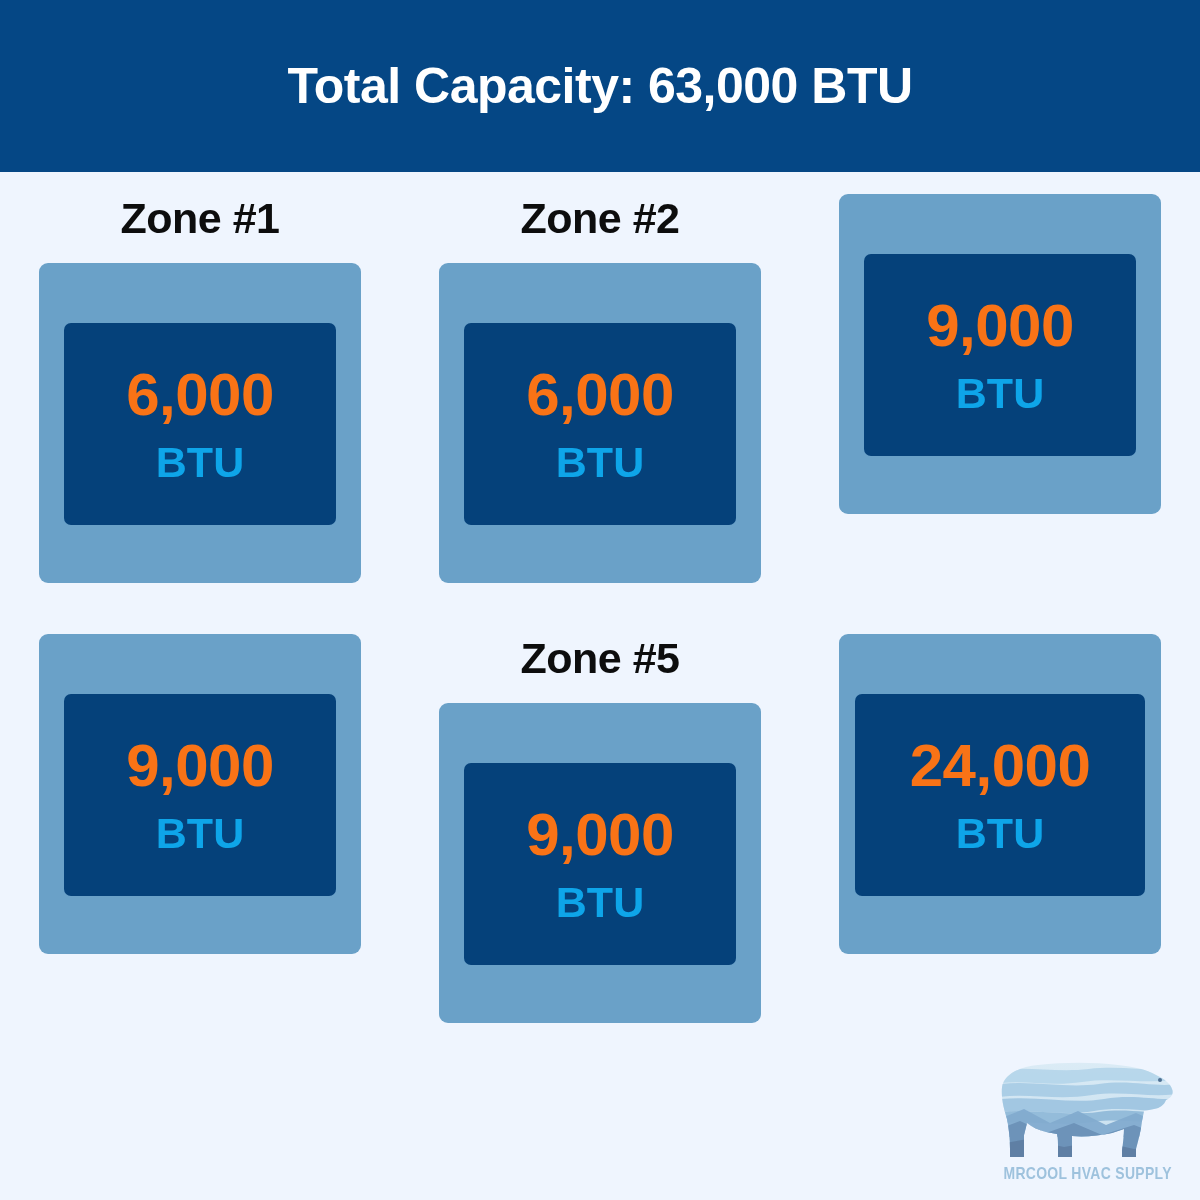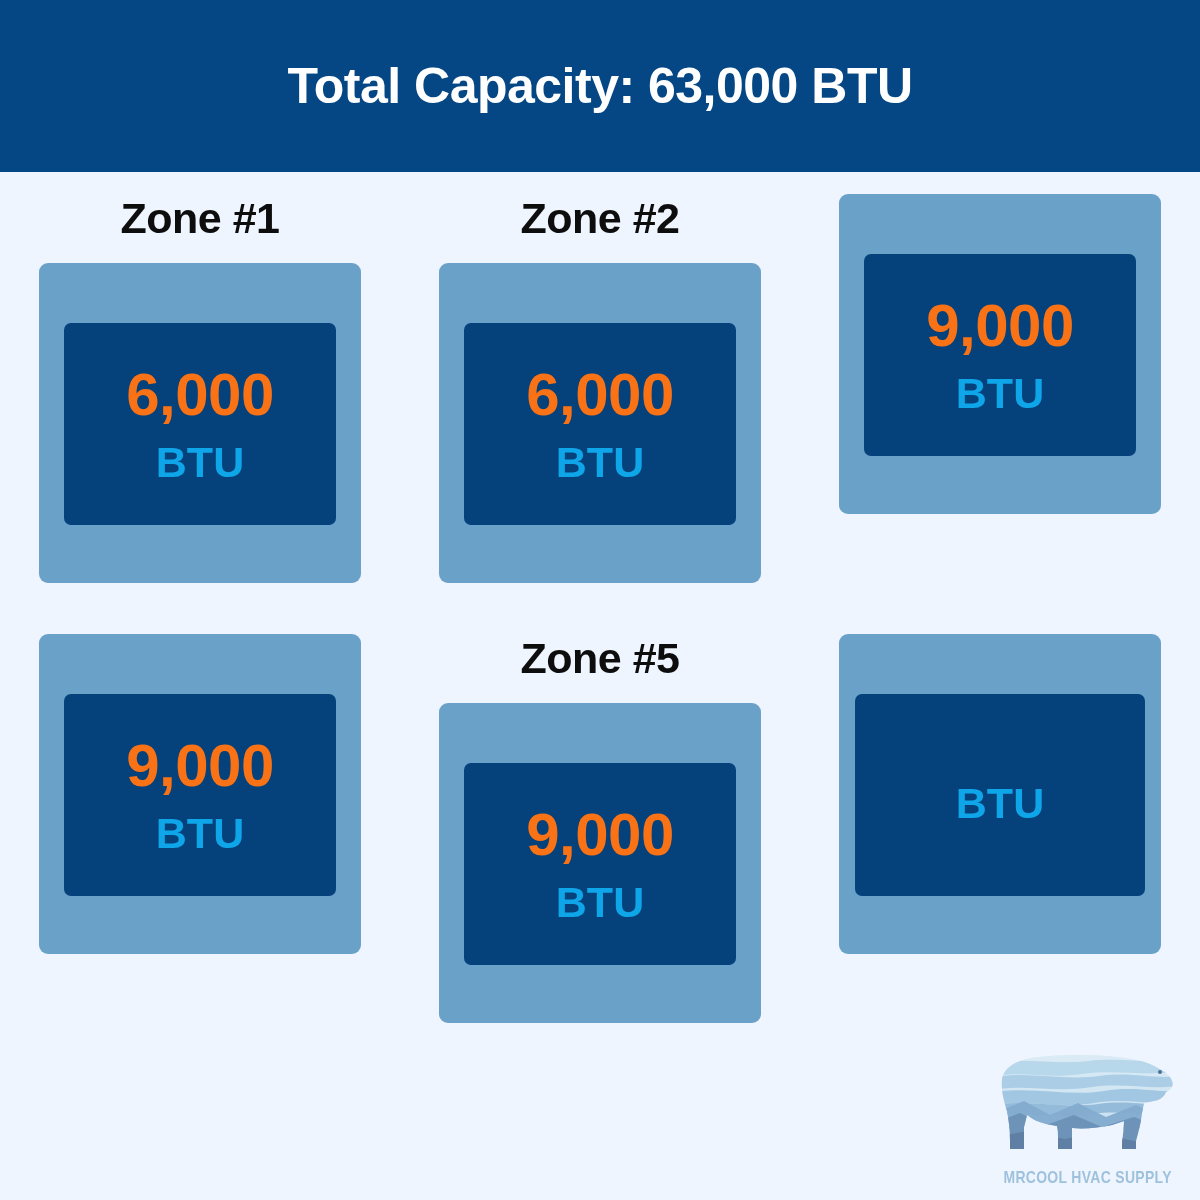--- a/index.html
+++ b/index.html
@@ -104,27 +104,27 @@
     line-height:1;
     letter-spacing:0px;
     margin-top:16px;
     white-space:nowrap;
   }
 
   
   #logo {
     position:absolute;
     right:14px;
-    bottom:14px;
+    bottom:6px;
     width:196px;
     height:135px;
     display:flex;
     flex-direction:column;
     align-items:center;
-    justify-content:space-between;
+    justify-content:flex-start;
   }
   #logo-bear { width:188px; height:104px; display:block; }
   #logo-text {
     margin-top:2px;
     font-size:17px;
     font-weight:bold;
     color:#9ec2dd;
     letter-spacing:0.4px;
     transform:scaleX(0.82);
     white-space:nowrap;
@@ -186,20 +186,21 @@
         <div class="zone-inner">
           <div class="zone-value">9,000</div>
           <div class="zone-unit">BTU</div>
         </div>
       </div>
     </div>
 
     <div class="zone-cell wide">
       <div class="zone-card">
         <div class="zone-inner">
+          <div class="zone-value">24,000</div>
           <div class="zone-unit">BTU</div>
         </div>
       </div>
     </div>
 
   </div>
 
   <div id="logo">
     <svg id="logo-bear" viewBox="0 0 188 104" xmlns="http://www.w3.org/2000/svg">
       <defs>

